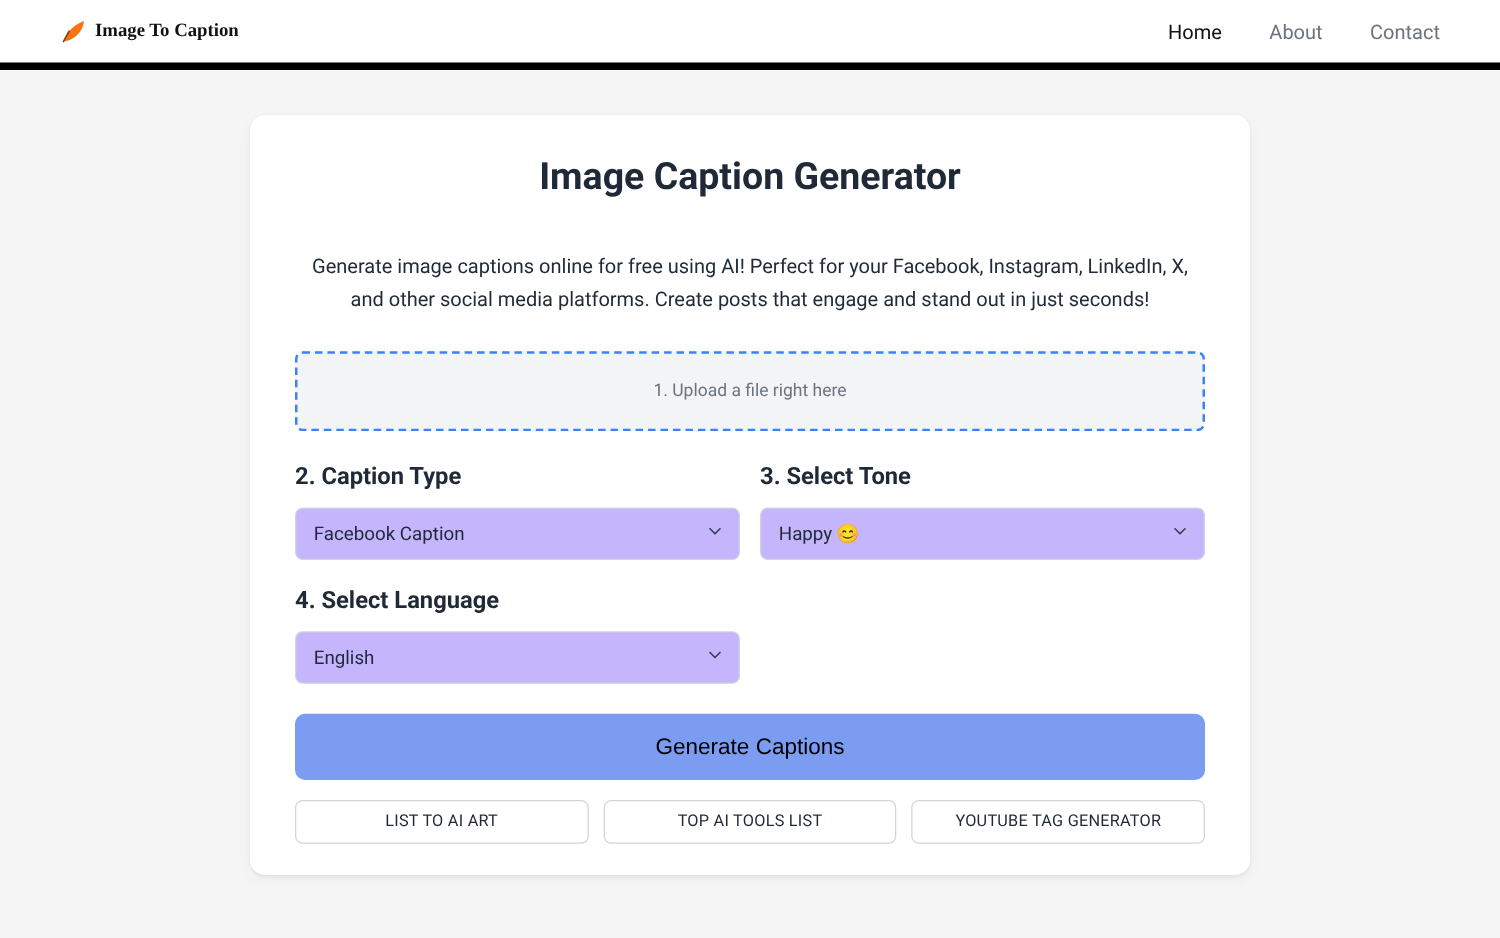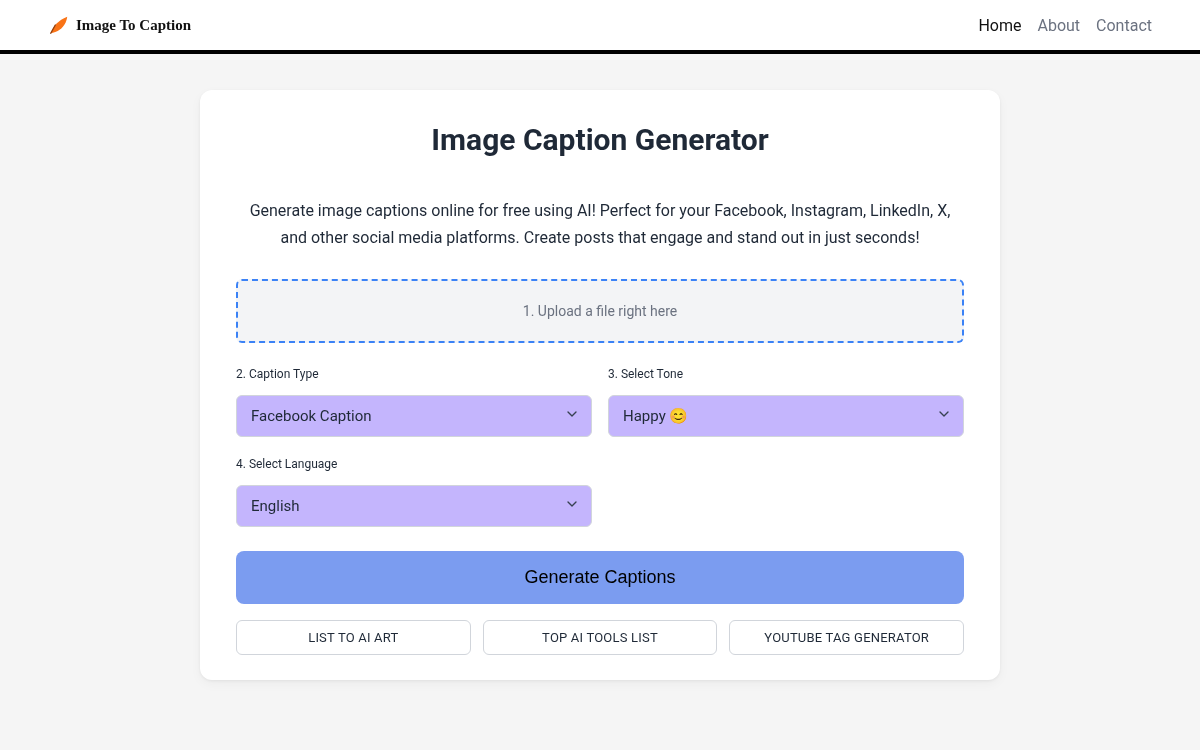--- a/index.html
+++ b/index.html
@@ -7,21 +7,21 @@
       padding: 0;
       box-sizing: border-box;
     }
     body {
       font-family: -apple-system, BlinkMacSystemFont, "Segoe UI", Roboto, Helvetica, Arial, sans-serif;
       background: #f5f5f5;
       color: #111;
     }
     .header {
       background: #fff;
-      border-bottom: 4px solid #000000;
+      border-bottom: 6px solid #000000;
       padding: 14px 48px;
       display: flex;
       justify-content: space-between;
       align-items: center;
     }
     .logo {
       display: flex;
       align-items: center;
       gap: 6px;
     }
@@ -33,21 +33,21 @@
       justify-content: center;
     }
     .logo-text {
       font-family: Georgia, "Times New Roman", serif;
       font-weight: 700;
       font-size: 15px;
       color: #111;
     }
     .nav {
       display: flex;
-      gap: 16px;
+      gap: 38px;
     }
     .nav-link {
       font-size: 16px;
       color: #6b7280;
       cursor: pointer;
     }
     .nav-link.active {
       color: #111;
     }
     .main {
@@ -96,23 +96,24 @@
       font-size: 14px;
       color: #6b7280;
     }
     .form-grid {
       display: grid;
       grid-template-columns: 1fr 1fr;
       gap: 20px 16px;
       margin-bottom: 24px;
     }
     .field-label {
-      font-size: 12px;
+      font-size: 19px;
       color: #1f2937;
       margin-bottom: 14px;
+      font-weight: bold;
     }
     .select-wrap {
       position: relative;
     }
     .select {
       width: 100%;
       border: 1px solid #d1d5db;
       border-radius: 6px;
       background: #c4b5fd;
       font-size: 15px;

